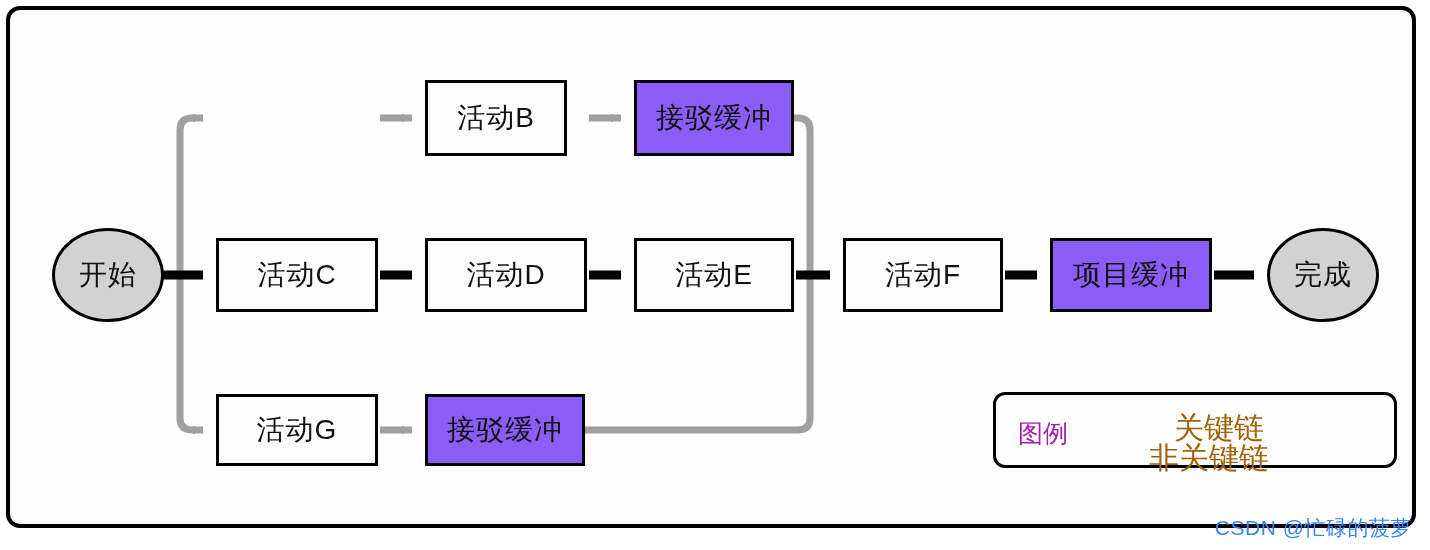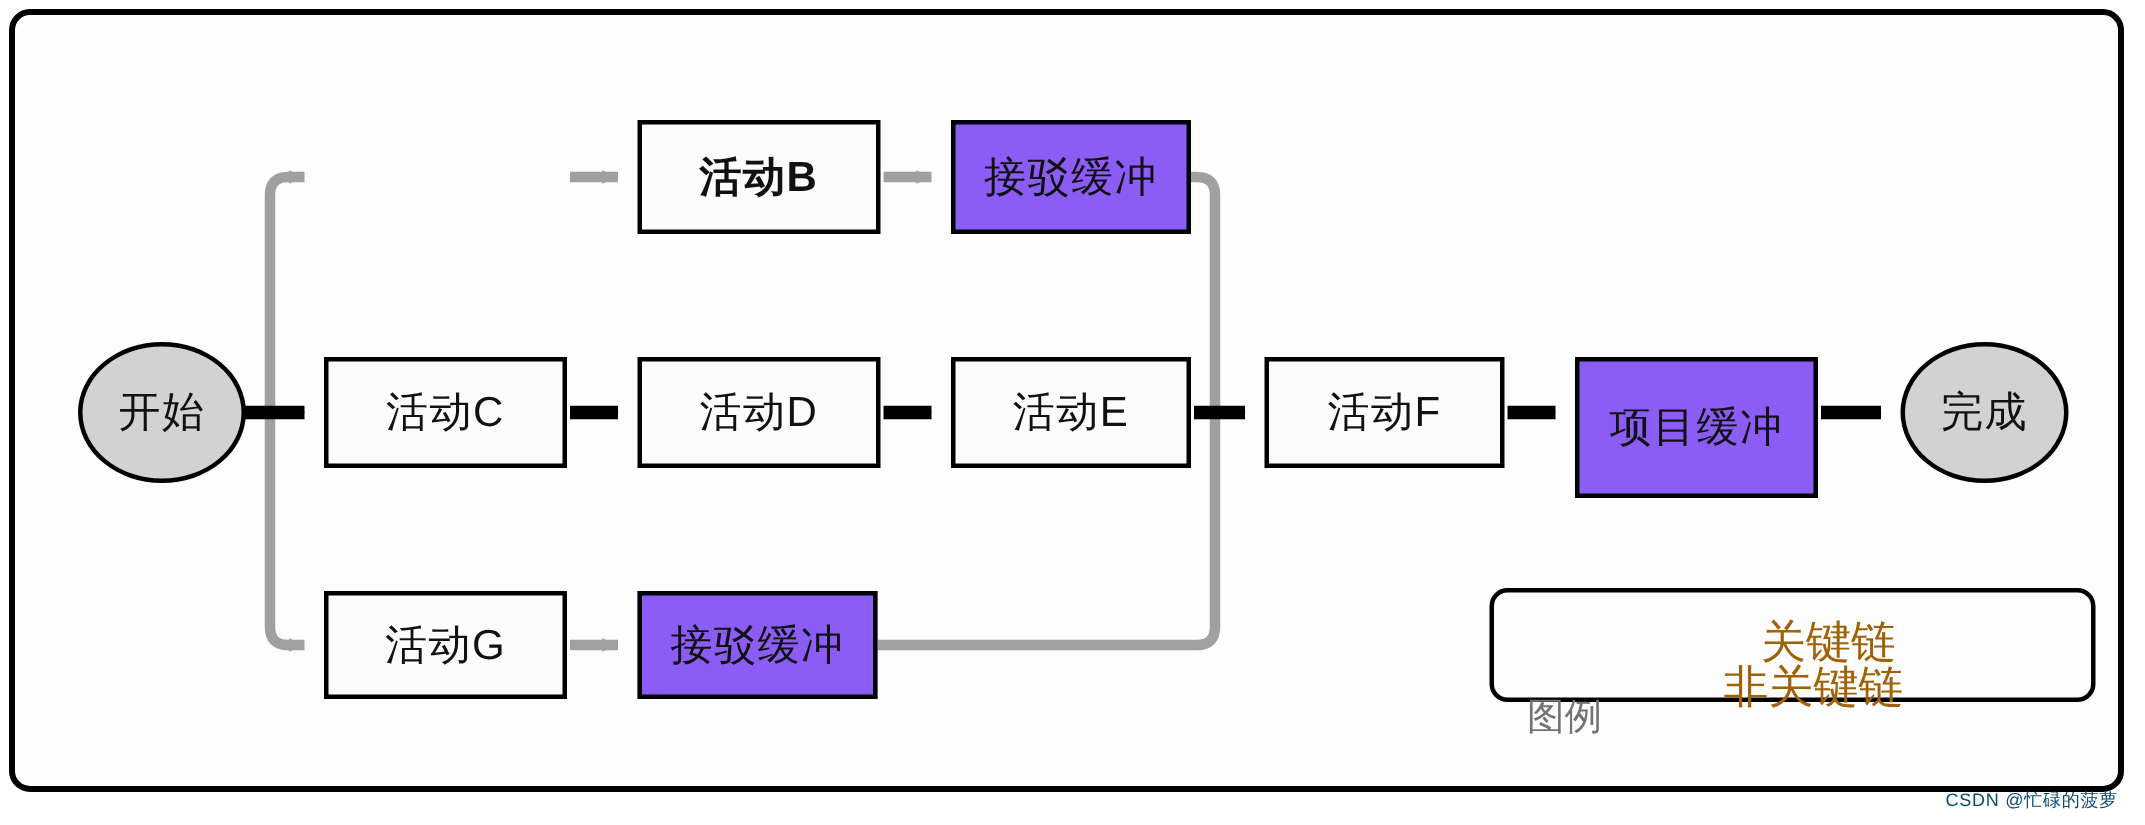--- a/index.html
+++ b/index.html
@@ -59,37 +59,36 @@
   .legend-box {
     position: absolute;
     box-sizing: border-box;
     border: 3px solid #000000;
     border-radius: 12px;
     background: #fdfdfd;
   }
   .legend-title {
     position: absolute;
     font-size: 25px;
-    color: #737373;
+    color: #a21caf;
     white-space: nowrap;
-    margin-top: 44px;
   }
   .legend-label {
     position: absolute;
     font-size: 30px;
     color: #a16207;
     white-space: nowrap;
     text-align: center;
   }
   .watermark {
     position: absolute;
     right: 18px;
     bottom: 8px;
-    font-size: 12px;
-    color: #0c4a6e;
+    font-size: 21px;
+    color: #3b82f6;
     white-space: nowrap;
     letter-spacing: 0.5px;
   }
 </style>
 </head>
 <body>
 
 <div id="canvas">
 
   <div id="frame"></div>
@@ -127,21 +126,21 @@
 
     <path d="M1290,420 L1357,420" stroke="#000000" stroke-width="9" fill="none" marker-end="url(#arrow-black)"></path>
     <path d="M1290,450 L1357,450" stroke="#a0a0a0" stroke-width="8" fill="none" marker-end="url(#arrow-gray)"></path>
   </svg>
 
   <div class="node ellipse" style="left:52px; top:228px; width:112px; height:94px;">
     <span>开始</span>
   </div>
 
 
-  <div class="node box" style="left:425px; top:80px; width:162px; height:76px;font-weight:bold;">
+  <div class="node box" style="left:425px; top:80px; width:142px; height:76px;">
     <span>活动B</span>
   </div>
 
   <div class="node box shaded" style="left:634px; top:80px; width:160px; height:76px;">
     <span>接驳缓冲</span>
   </div>
 
   <div class="node box" style="left:216px; top:238px; width:162px; height:74px;">
     <span>活动C</span>
   </div>
@@ -151,21 +150,21 @@
   </div>
 
   <div class="node box" style="left:634px; top:238px; width:160px; height:74px;">
     <span>活动E</span>
   </div>
 
   <div class="node box" style="left:843px; top:238px; width:160px; height:74px;">
     <span>活动F</span>
   </div>
 
-  <div class="node box shaded" style="left:1050px; top:238px; width:162px; height:94px;">
+  <div class="node box shaded" style="left:1050px; top:238px; width:162px; height:74px;">
     <span>项目缓冲</span>
   </div>
 
   <div class="node ellipse" style="left:1267px; top:228px; width:112px; height:94px;">
     <span>完成</span>
   </div>
 
   <div class="node box" style="left:216px; top:394px; width:162px; height:72px;">
     <span>活动G</span>
   </div>

